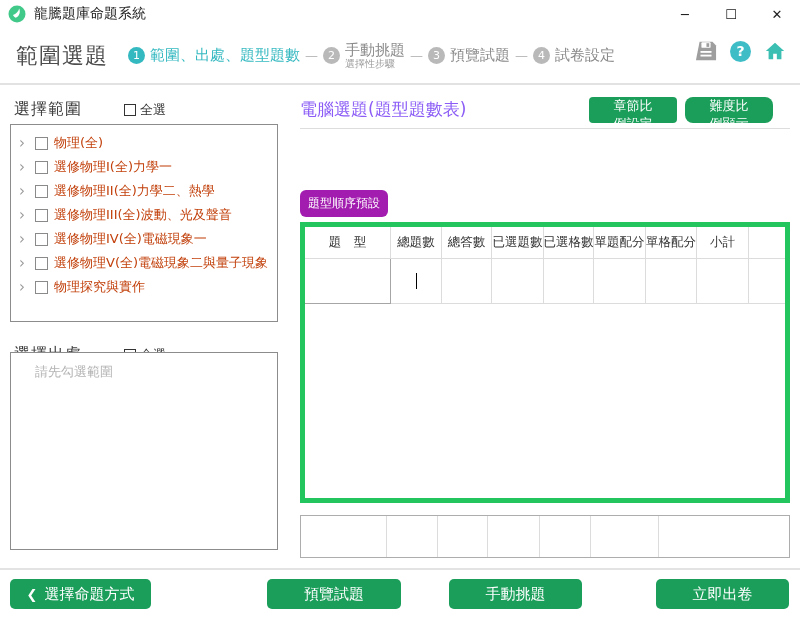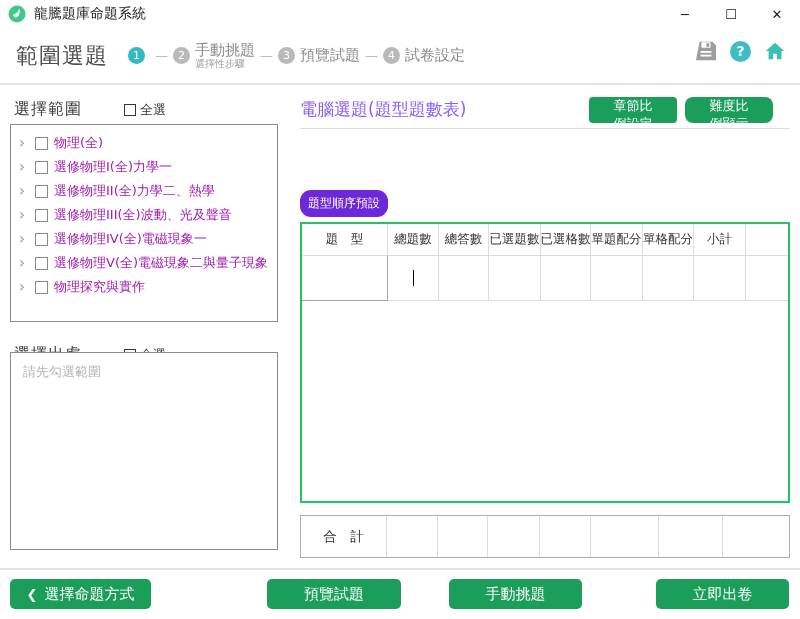--- a/index.html
+++ b/index.html
@@ -39,38 +39,38 @@
   .sect-head { position:absolute; left:14px; width:266px; display:flex; align-items:center; }
   .sect-title { font-size:16px; color:#3c3c3c; letter-spacing:1px; }
   .selall { display:flex; align-items:center; margin-left:42px; }
   .cb { width:12px; height:12px; border:1.5px solid #333; background:#fff; margin-right:4px; flex:0 0 auto; }
   .selall-label { font-size:13px; color:#333; }
   .tree-box { position:absolute; left:10px; top:124px; width:268px; height:198px;
               border:1px solid #8c8c8c; background:#fff; padding-top:6px; }
   .tree-row { display:flex; align-items:center; height:24px; padding-left:8px; }
   .tree-chevron { color:#999; font-size:15px; width:16px; line-height:1; }
   .tree-cb { width:13px; height:13px; border:1px solid #8a8a8a; background:#fff; margin-right:6px; flex:0 0 auto; }
-  .tree-label { font-size:13px; color:#a21caf; white-space:nowrap; }
+  .tree-label { font-size:13px; color:#c2410c; white-space:nowrap; }
   .src-box { position:absolute; left:10px; top:352px; width:268px; height:198px;
-             border:1px solid #8c8c8c; background:#fff; padding:8px 12px; }
+             border:1px solid #8c8c8c; background:#fff; padding:8px 24px; }
   .placeholder { font-size:13px; color:#b3b3b3; }
 
   
   .main-title { position:absolute; left:300px; top:98px; font-size:17px; color:#8b5cf6; }
   .btn-green-sm { position:absolute; top:97px; height:26px; background:#1b9e5a; color:#fff;
                   font-size:13px; border:none; border-radius:4px; padding:0 22px; cursor:default;
                   font-family:"DejaVu Sans", sans-serif; }
   .btn-chapter { left:589px; width:88px; }
   .btn-difficulty { left:685px; width:88px;border-radius:8px; }
   .main-divider { position:absolute; left:300px; top:128px; width:490px; height:1px; background:#ddd; }
-  .badge { position:absolute; left:300px; top:190px; background:#6d28d9; color:#fff;
-           font-size:12px; padding:5px 8px; border-radius:11px;text-align:center; }
+  .badge { position:absolute; left:300px; top:190px; background:#a21caf; color:#fff;
+           font-size:12px; padding:5px 8px; border-radius:6px;text-align:center; }
 
   .qcontainer { position:absolute; left:300px; top:222px; width:490px; height:281px;
-                border:2px solid #22c55e; background:#fff; }
+                border:5px solid #22c55e; background:#fff; }
   .qgrid { display:grid; grid-template-columns:86px 51px 50px 52px 50px 52px 51px 52px auto; }
   .qcell { border-right:1px solid #dcdcdc; border-bottom:1px solid #dcdcdc;
            display:flex; align-items:center; justify-content:center;
            font-size:12.5px; color:#333; white-space:nowrap; overflow:visible; }
   .qcell:nth-child(9n) { border-right:none; }
   .qhead .qcell { height:32px; }
   .qdata .qcell { height:45px; }
   .qdata .cell-type { border-right-color:#a6a6a6; border-bottom-color:#a6a6a6; }
   .caret { width:1px; height:16px; background:#000; animation:blink 1.1s steps(2) infinite; }
   @keyframes blink { 50% { opacity:0; } }
@@ -108,20 +108,24 @@
     <div class="winbtn">☐</div>
     <div class="winbtn">✕</div>
   </div>
 </div>
 
 <div class="header">
   <div class="page-title">範圍選題</div>
   <div class="steps">
     <div class="step active">
       <div class="step-circle">1</div>
+      <div class="step-labelcol">
+        <span class="step-label">範圍、出處、題型題數</span>
+
+      </div>
     </div>
     <span class="step-dash">—</span>
     <div class="step">
       <div class="step-circle">2</div>
       <div class="step-labelcol">
         <span class="step-label">手動挑題</span>
         <span class="step-sub">選擇性步驟</span>
       </div>
     </div>
     <span class="step-dash">—</span>
@@ -243,21 +247,20 @@
     <div class="qcell"></div>
     <div class="qcell"></div>
     <div class="qcell"></div>
     <div class="qcell"></div>
     <div class="qcell"></div>
     <div class="qcell"></div>
   </div>
 </div>
 
 <div class="totaltable">
-  <div class="tcell">合　計</div>
   <div class="tcell"></div>
   <div class="tcell"></div>
   <div class="tcell"></div>
   <div class="tcell"></div>
   <div class="tcell"></div>
   <div class="tcell"></div>
   <div class="tcell"></div>
 </div>
 
 <div class="footer-divider"></div>

